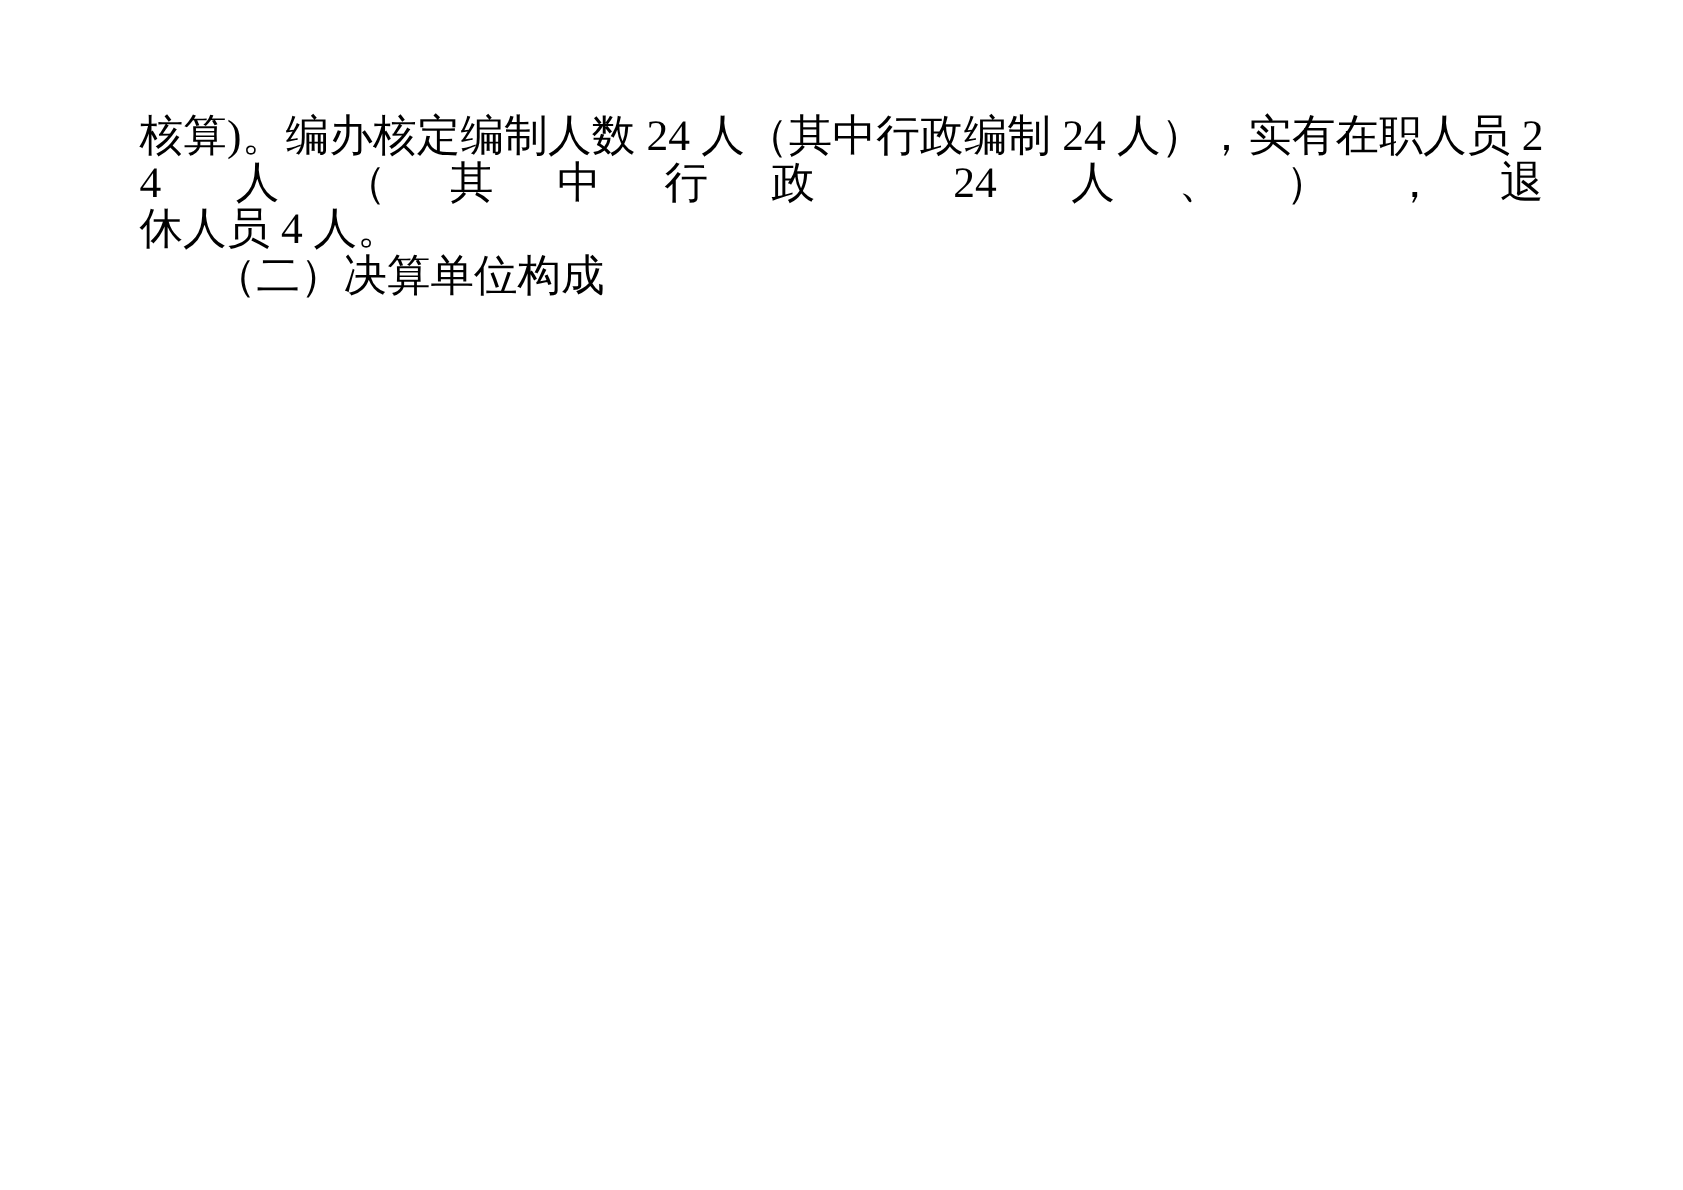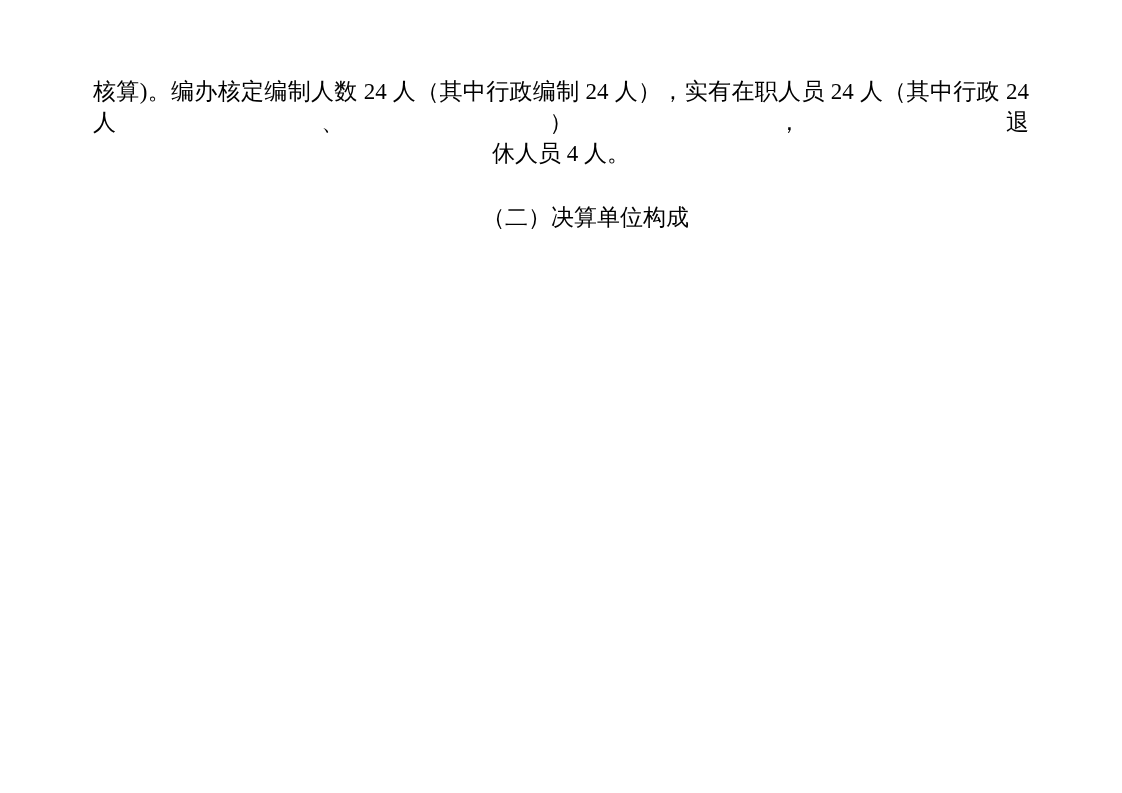--- a/index.html
+++ b/index.html
@@ -14,35 +14,33 @@
     background: #ffffff;
     overflow: hidden;
     font-family: "Liberation Serif", "DejaVu Serif", serif;
     color: #000000;
   }
   .text-block {
     position: absolute;
     left: 93px;
     top: 76px;
     width: 936px;
-    font-size: 23px;
+    font-size: 29px;
     line-height: 31px;
   }
   .line {
     white-space: pre-wrap;
     word-break: break-all;
-    text-align: center;
   }
   .line.justify-last {
     text-align: justify;
     text-align-last: justify;
   }
   .indent-2 {
     padding-left: 49px;
-    margin-top: 33px;
   }
   .indent-4 {
     padding-left: 102px;
   }
 </style>
 </head>
 <body>
 
 <div class="page">
   <div class="text-block">

